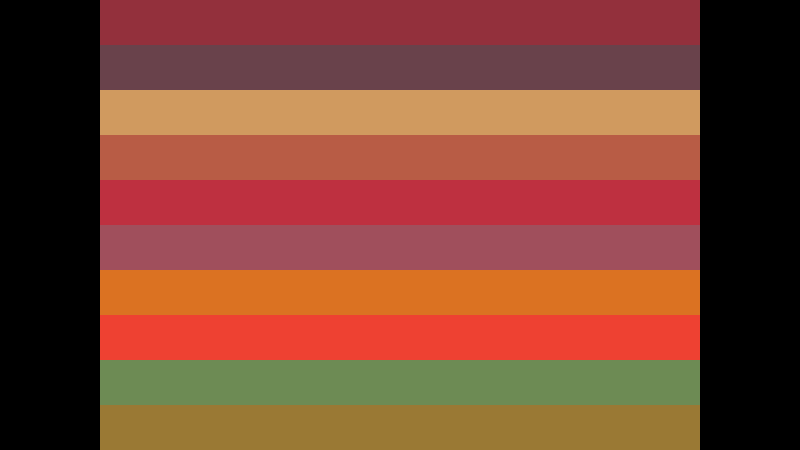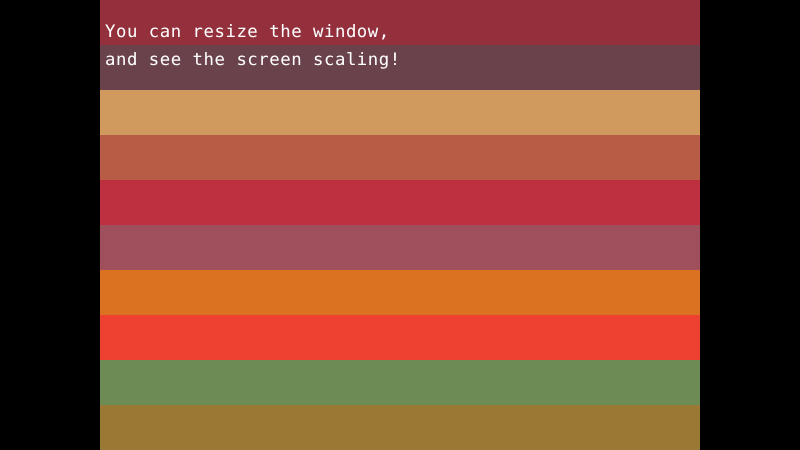--- a/index.html
+++ b/index.html
@@ -96,23 +96,19 @@
         <div class="color-band" style="background: rgb(208, 154, 95);"></div>
         <div class="color-band" style="background: rgb(184, 92, 69);"></div>
         <div class="color-band" style="background: rgb(190, 48, 64);"></div>
         <div class="color-band" style="background: rgb(160, 79, 92);"></div>
         <div class="color-band" style="background: rgb(219, 114, 34);"></div>
         <div class="color-band" style="background: rgb(238, 65, 50);"></div>
         <div class="color-band" style="background: rgb(109, 139, 84);"></div>
         <div class="color-band" style="background: rgb(154, 121, 52);"></div>
       </div>
 
-    <div id="message-overlay">
-      <span class="message-line" style="color: rgb(255, 255, 255);">You can resize the window,</span>
-      <span class="message-line" style="color: rgb(255, 255, 255);">and see the screen scaling!</span>
-    </div>
 
   </div>
 
   <div class="pillarbox left" style="background: rgb(0, 0, 0);"></div>
   <div class="pillarbox right" style="background: rgb(0, 0, 0);"></div>
 
 </div>
 
 </body></html>

